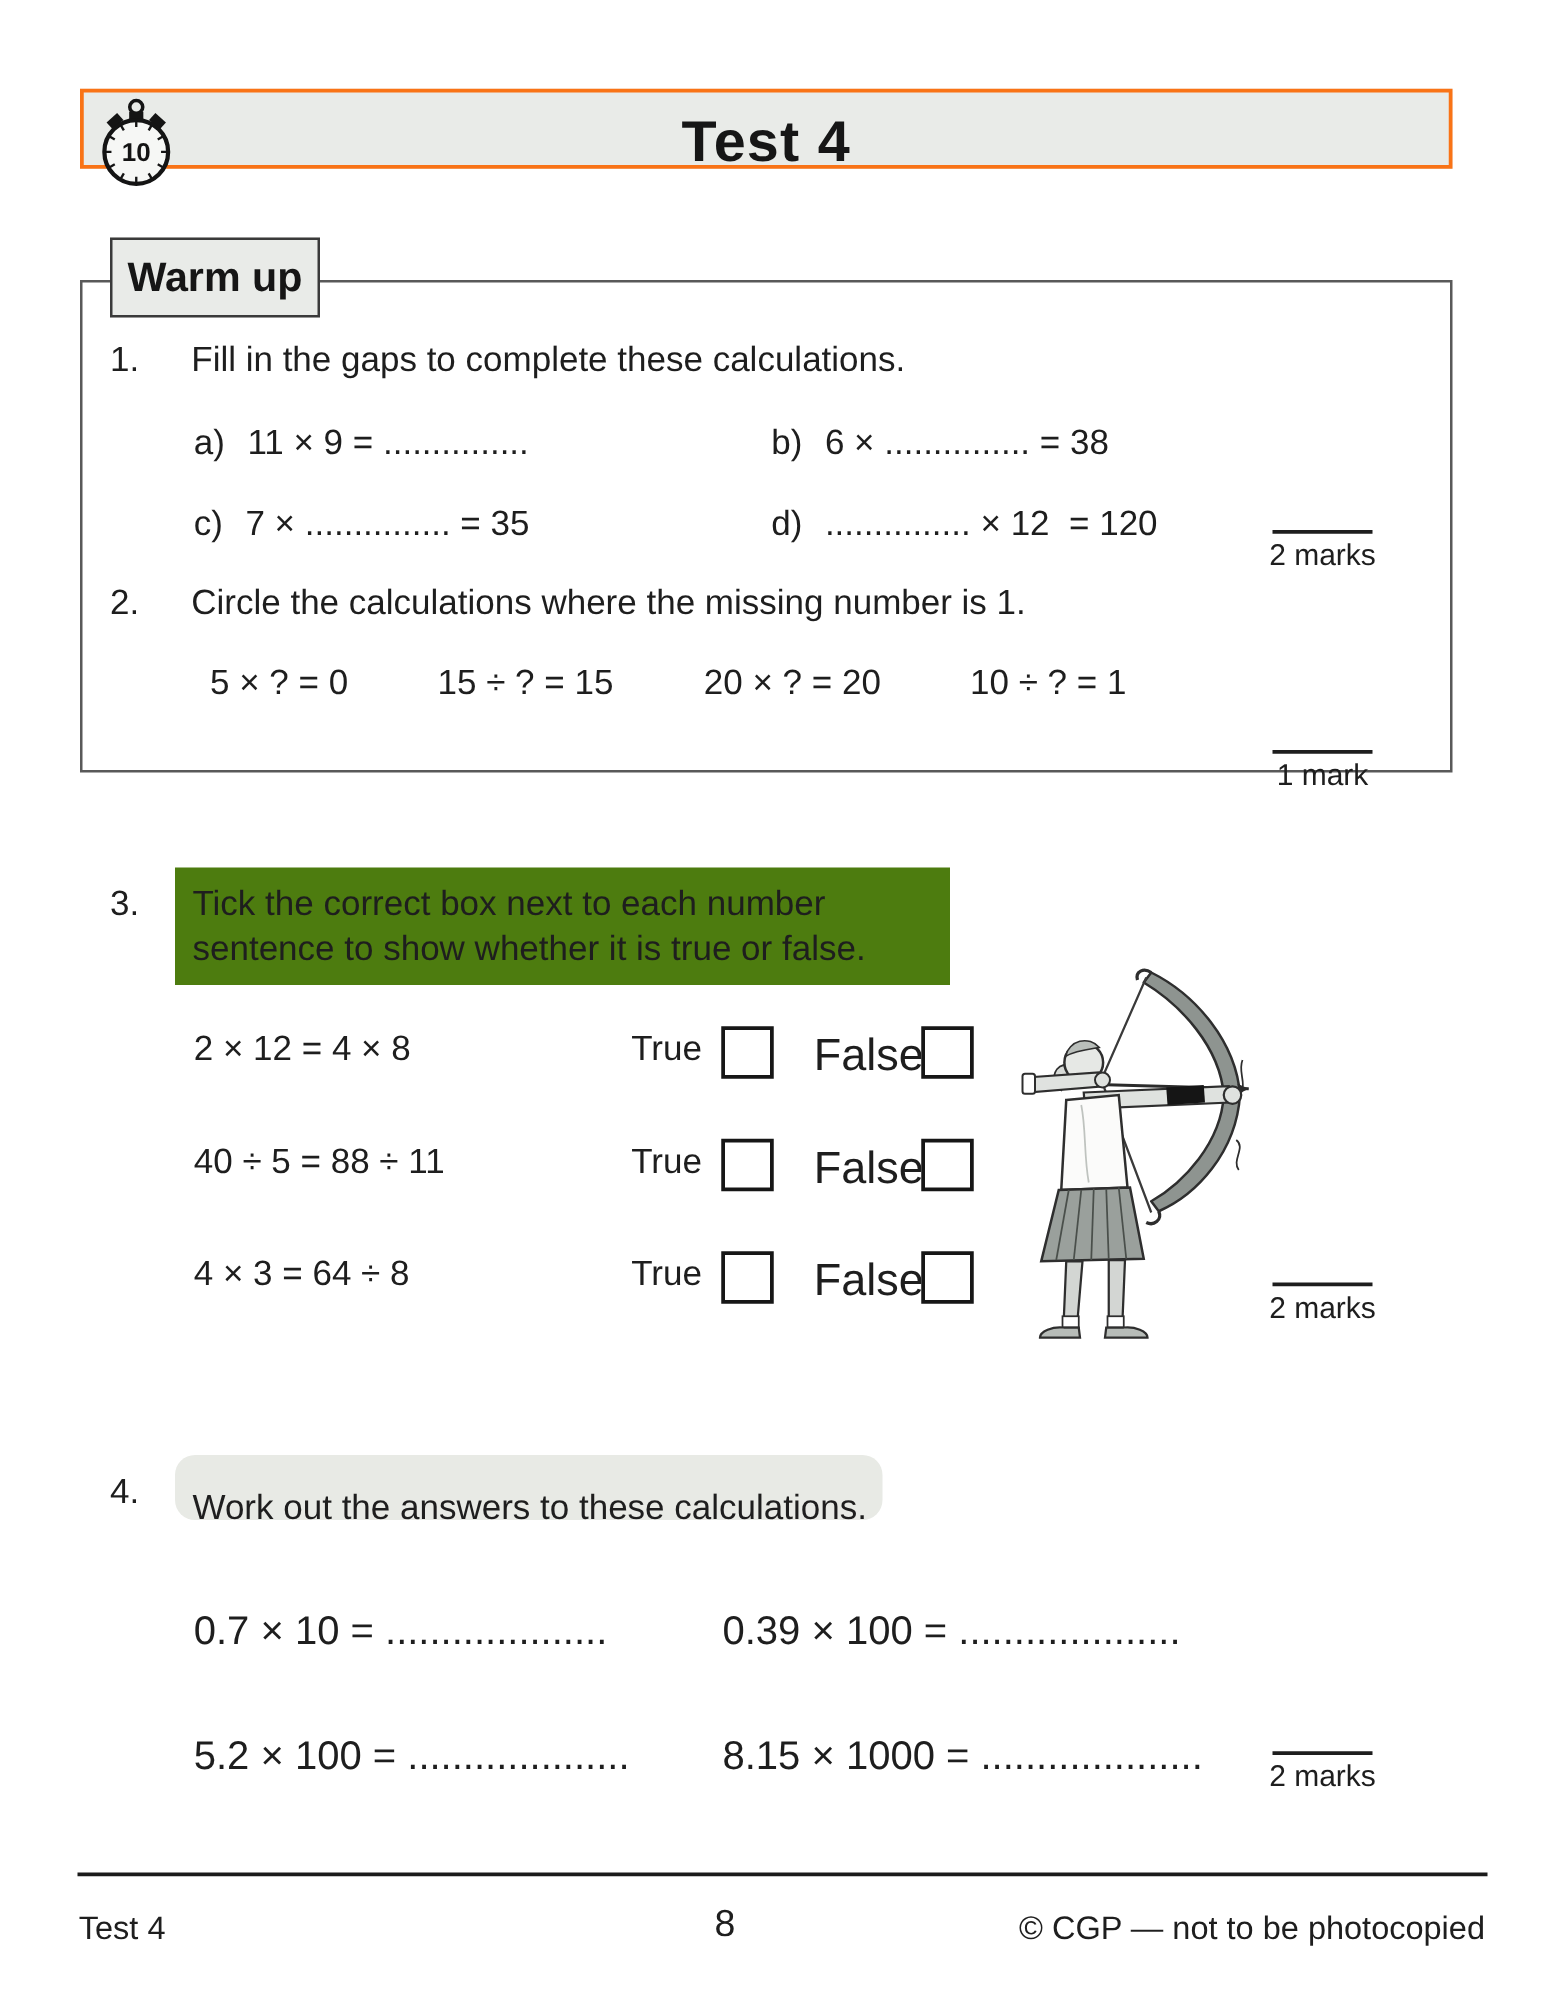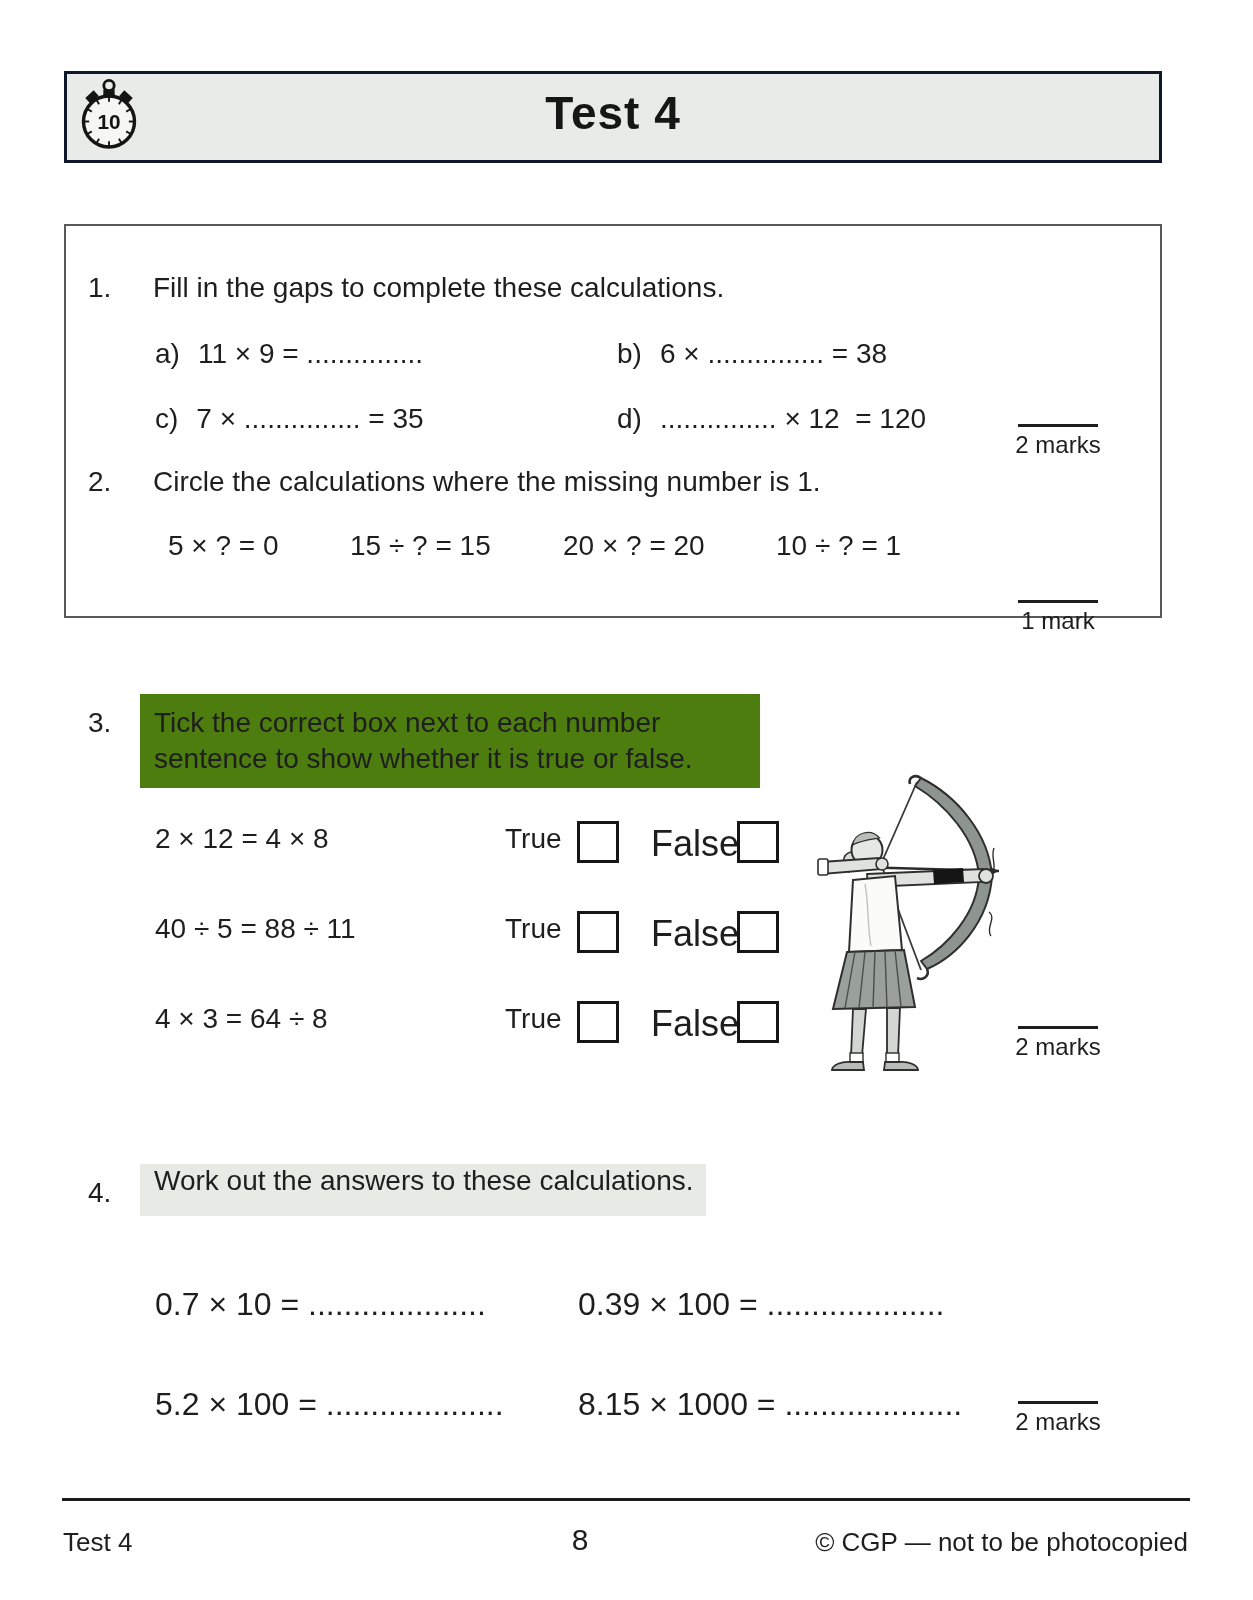--- a/index.html
+++ b/index.html
@@ -4,22 +4,22 @@
 <style>
   html,body { margin:0; padding:0; background:#ffffff; }
   .page {
     position:relative; width:1253px; height:1600px; background:#ffffff;
     font-family:"Liberation Sans", sans-serif; color:#1e1e1e; overflow:hidden;
   }
   .abs { position:absolute; }
 
   
   .header-box {
-    position:absolute; left:64px; top:71px; width:1098px; height:92px;
-    background:#e9ebe8; border:3px solid #0f172a; box-sizing:border-box;
+    position:absolute; left:64px; top:71px; width:1098px; height:64px;
+    background:#e9ebe8; border:3px solid #f97316; box-sizing:border-box;
   }
   .header-title {
     position:absolute; left:0; right:0; top:12px; text-align:center;
     font-size:46px; font-weight:bold; color:#161616; letter-spacing:1px;
   }
   .stopwatch { position:absolute; left:8px; top:1px; }
 
   
   .warmup-box {
     position:absolute; left:64px; top:224px; width:1098px; height:394px;
@@ -82,22 +82,23 @@
   }
   .cb-true  { left:577px; }
   .cb-false { left:737px; }
 
   #archer { position:absolute; left:805px; top:772px; }
 
   
   #q4-num { left:88px; top:1177px; }
   .q4-highlight {
     position:absolute; left:140px; top:1164px; width:566px; height:52px;
-    background:#e8eae5; box-sizing:border-box; padding:1px 0 0 14px;
+    background:#e8eae5; box-sizing:border-box; padding:26px 0 0 14px;
     font-size:28px;
+    border-radius:16px;
   }
   .q4-item { position:absolute; font-size:32px; white-space:pre; }
   #q4-i0 { left:155px; top:1286px; }
   #q4-i1 { left:578px; top:1286px; }
   #q4-i2 { left:155px; top:1386px; }
   #q4-i3 { left:578px; top:1386px; }
 
   
   #footer-rule { left:62px; top:1498px; width:1128px; height:3px; background:#1b1b1b; }
   #footer-left  { left:63px;  top:1527px; font-size:26px; }
@@ -133,20 +134,21 @@
           <line x1="17.8" y1="37.5" x2="13.5" y2="35"></line>
           <line x1="25.5" y1="29.8" x2="23" y2="25.5"></line>
         </g>
         <text x="36" y="56" text-anchor="middle" font-size="22" font-weight="bold" fill="#141414">10</text>
       </svg>
     </span>
     <div class="header-title">Test 4</div>
   </div>
 
   <div class="warmup-box"></div>
+  <div class="warmup-label">Warm up</div>
 
   <div class="q-number" id="q1-num">1.</div>
   <div class="q-prompt" id="q1-prompt">Fill in the gaps to complete these calculations.</div>
   <div class="part" id="q1a"><span class="part-label">a)</span><span class="eq">11 × 9 = ...............</span></div>
   <div class="part" id="q1b"><span class="part-label">b)</span><span class="eq">6 × ............... = 38</span></div>
   <div class="part" id="q1c"><span class="part-label">c)</span><span class="eq">7 × ............... = 35</span></div>
   <div class="part" id="q1d"><span class="part-label">d)</span><span class="eq">............... × 12  = 120</span></div>
   <div class="marks" id="marks-q1">
     <div class="marks-line"></div>
     <div class="marks-text">2 marks</div>

